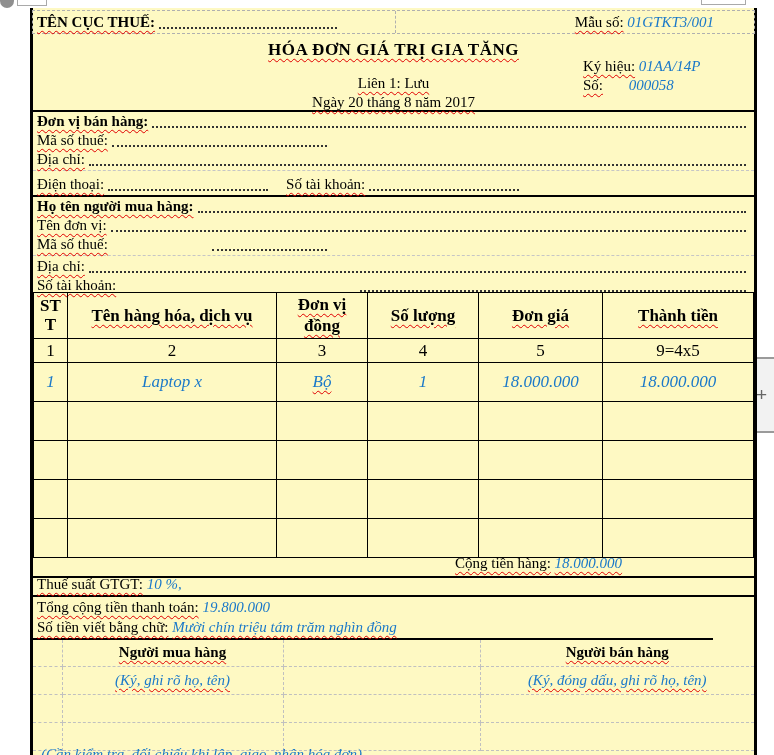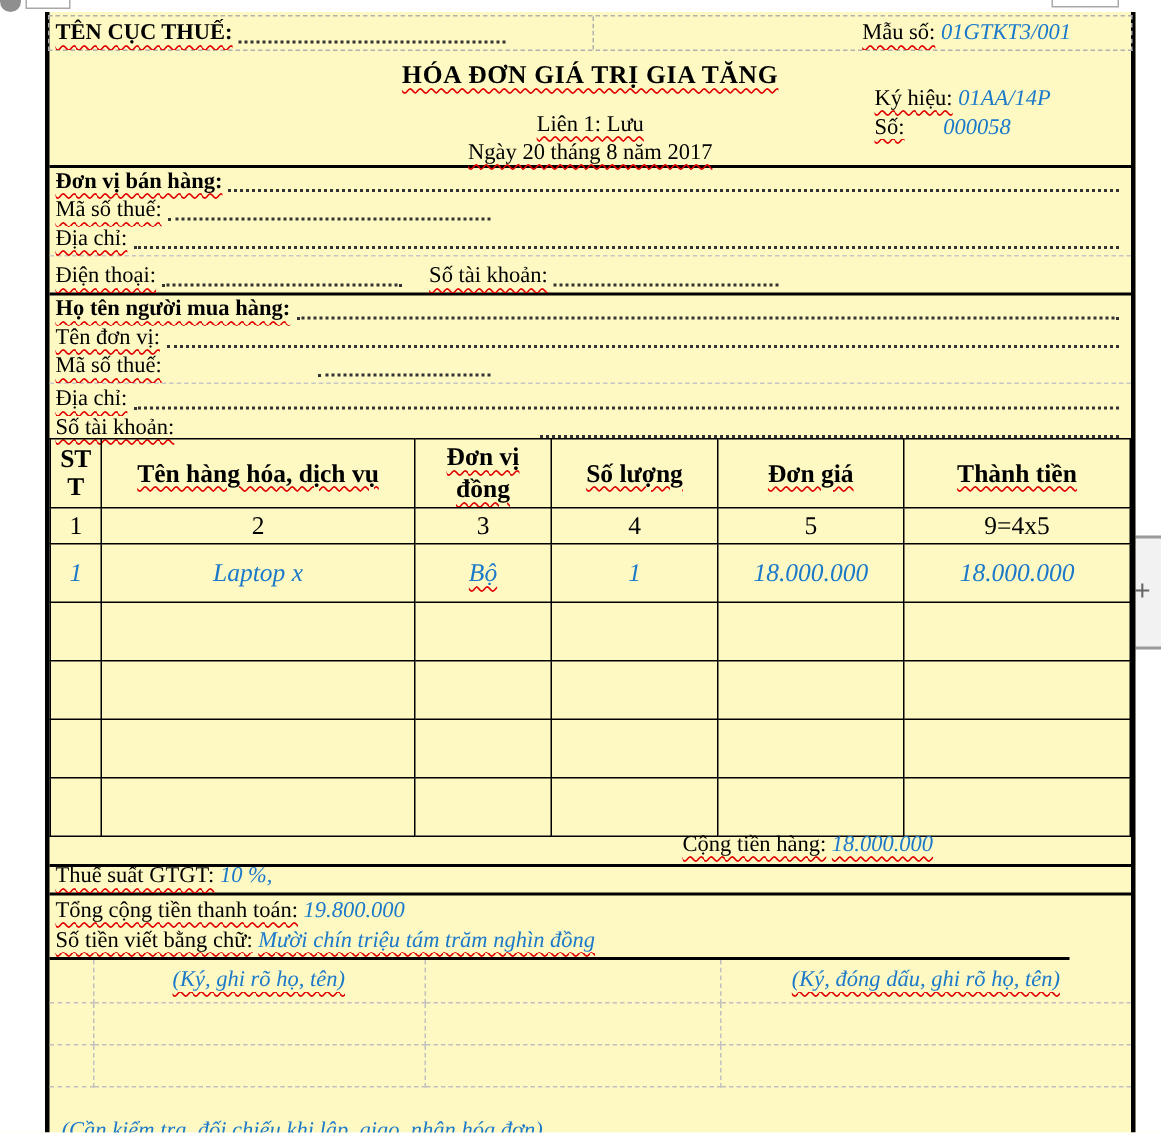--- a/index.html
+++ b/index.html
@@ -286,20 +286,26 @@
     </div>
 
     <table class="sig">
       <colgroup>
         <col style="width:29px">
           <col style="width:221px">
           <col style="width:197px">
           <col>
       </colgroup>
       <tbody>
+          <tr class="sig-title">
+        <td></td>
+        <td class="bold sq">Người mua hàng</td>
+        <td></td>
+        <td class="bold sq">Người bán hàng</td>
+      </tr>
       <tr class="sig-note">
         <td></td>
         <td class="blue sq">(Ký, ghi rõ họ, tên)</td>
         <td></td>
         <td class="blue sq">(Ký, đóng dấu, ghi rõ họ, tên)</td>
       </tr>
       <tr class="sig-empty">
         <td></td>
         <td></td>
         <td></td>

